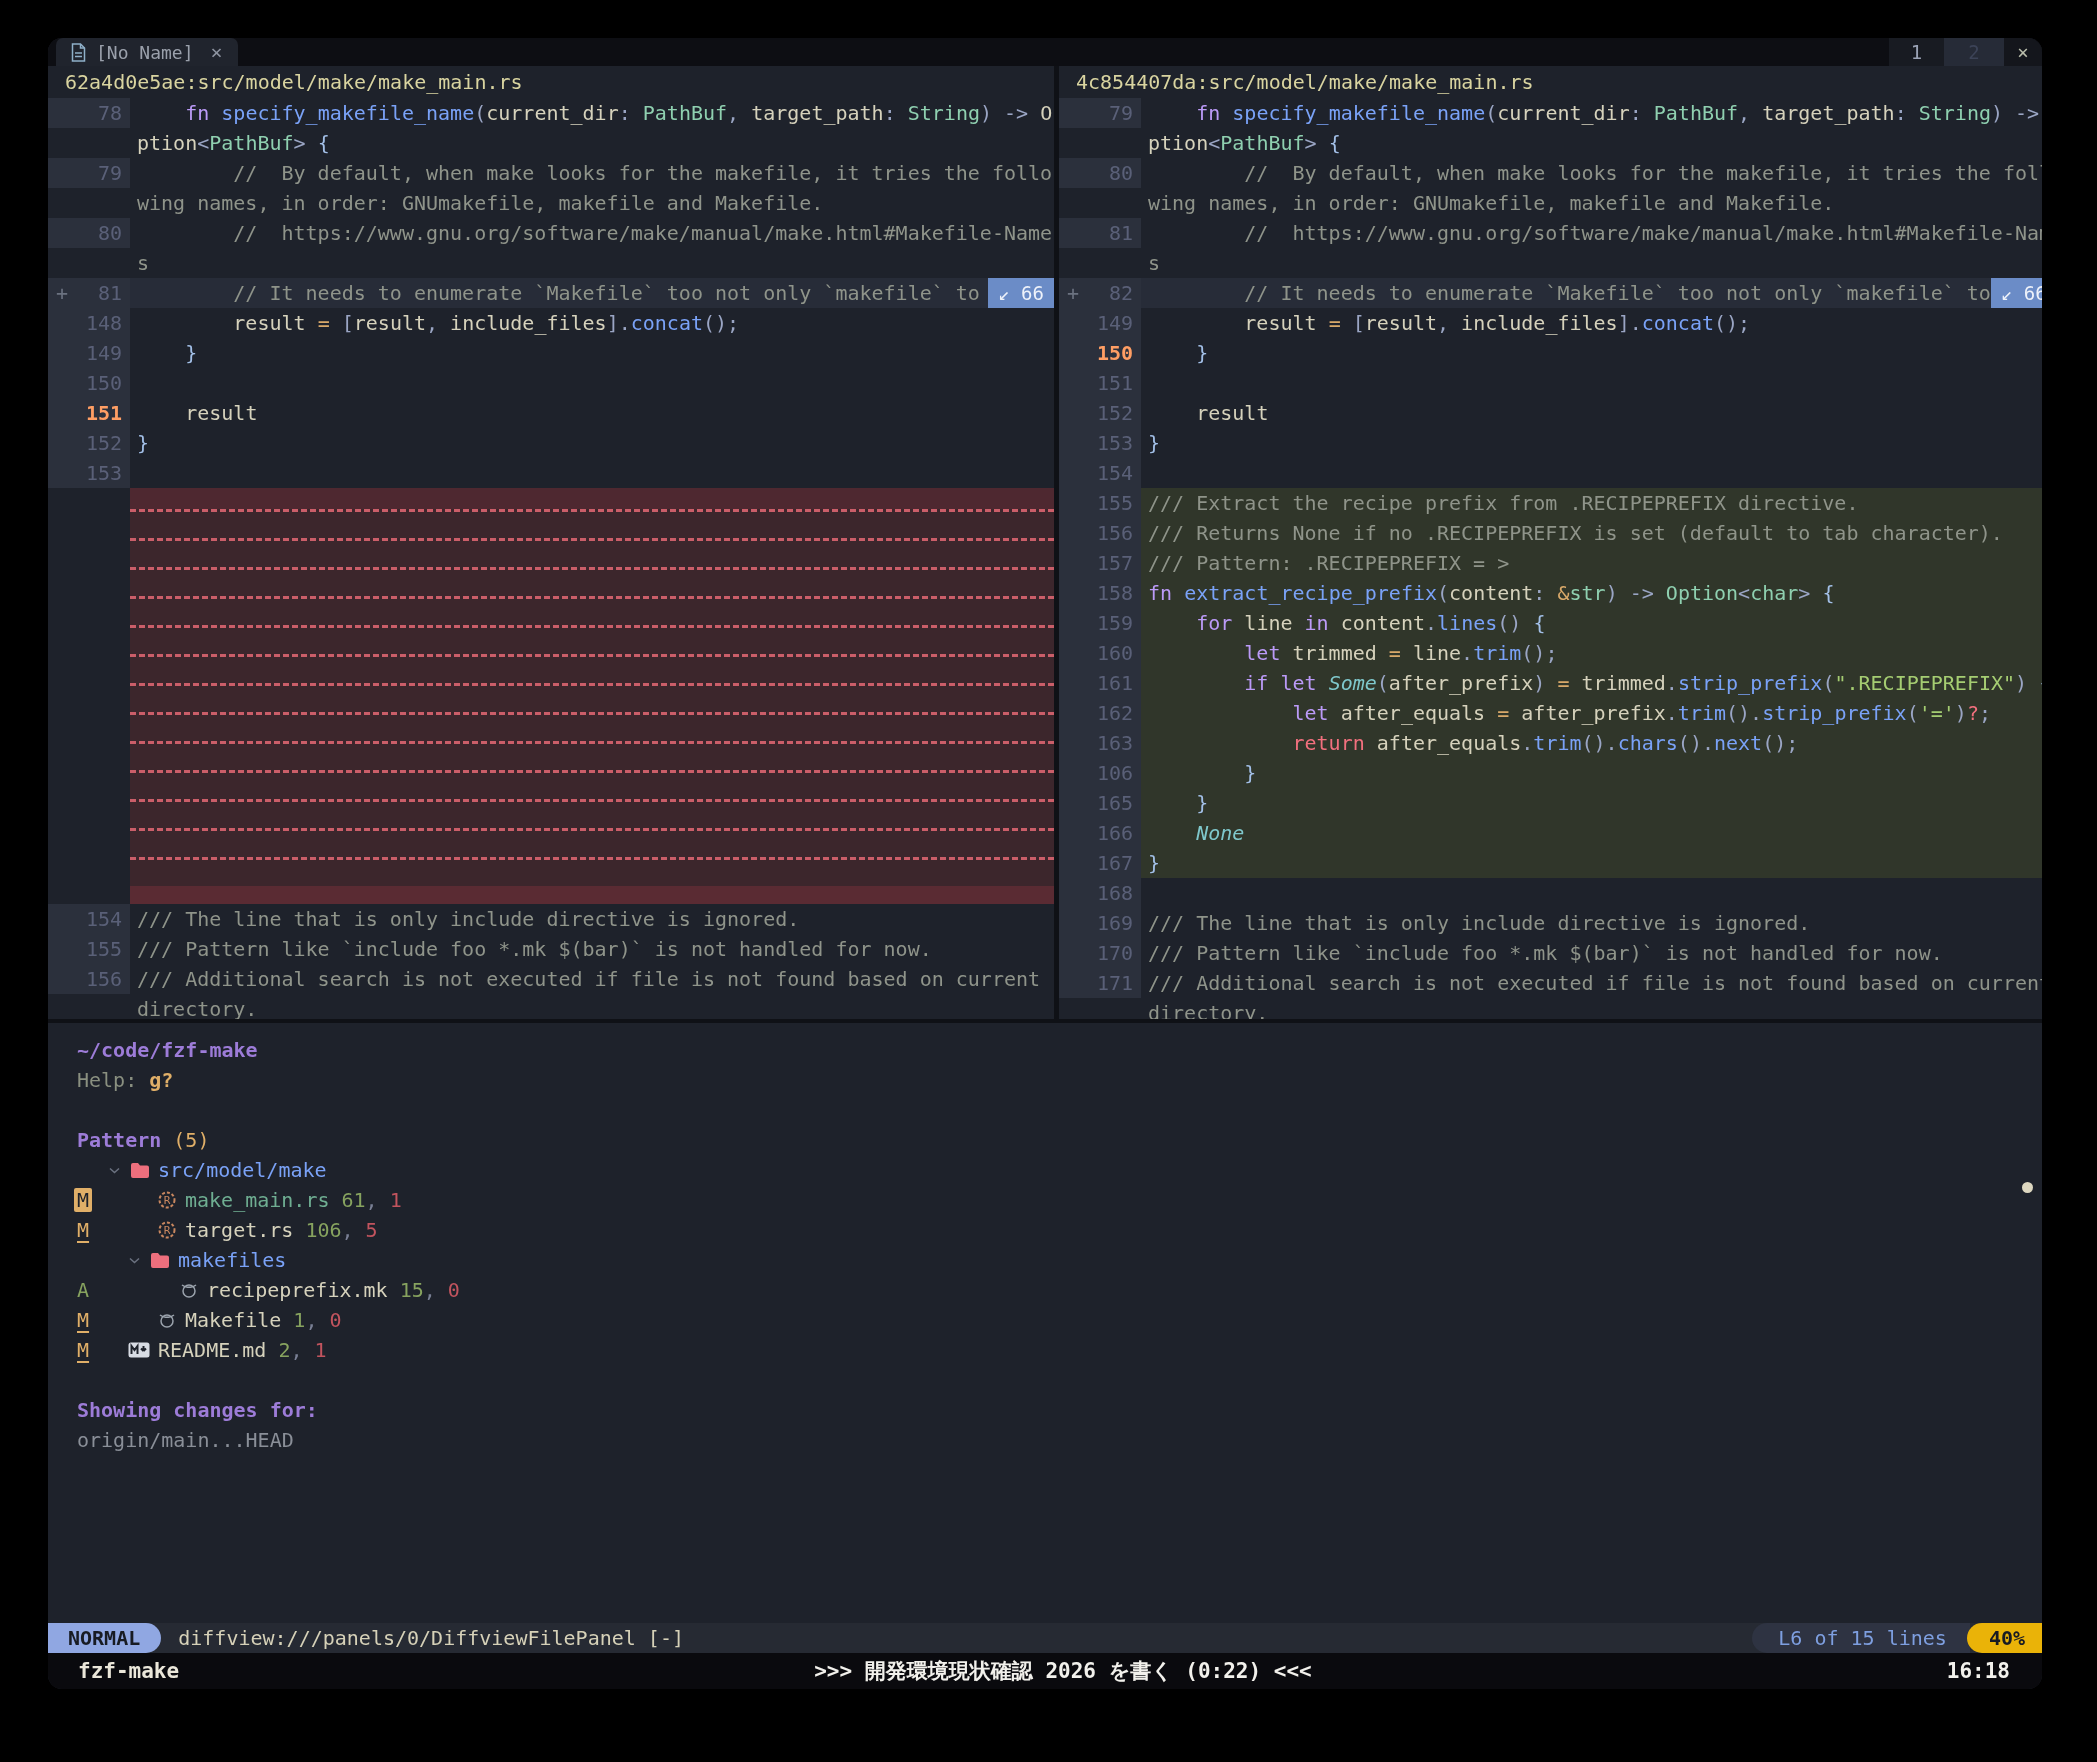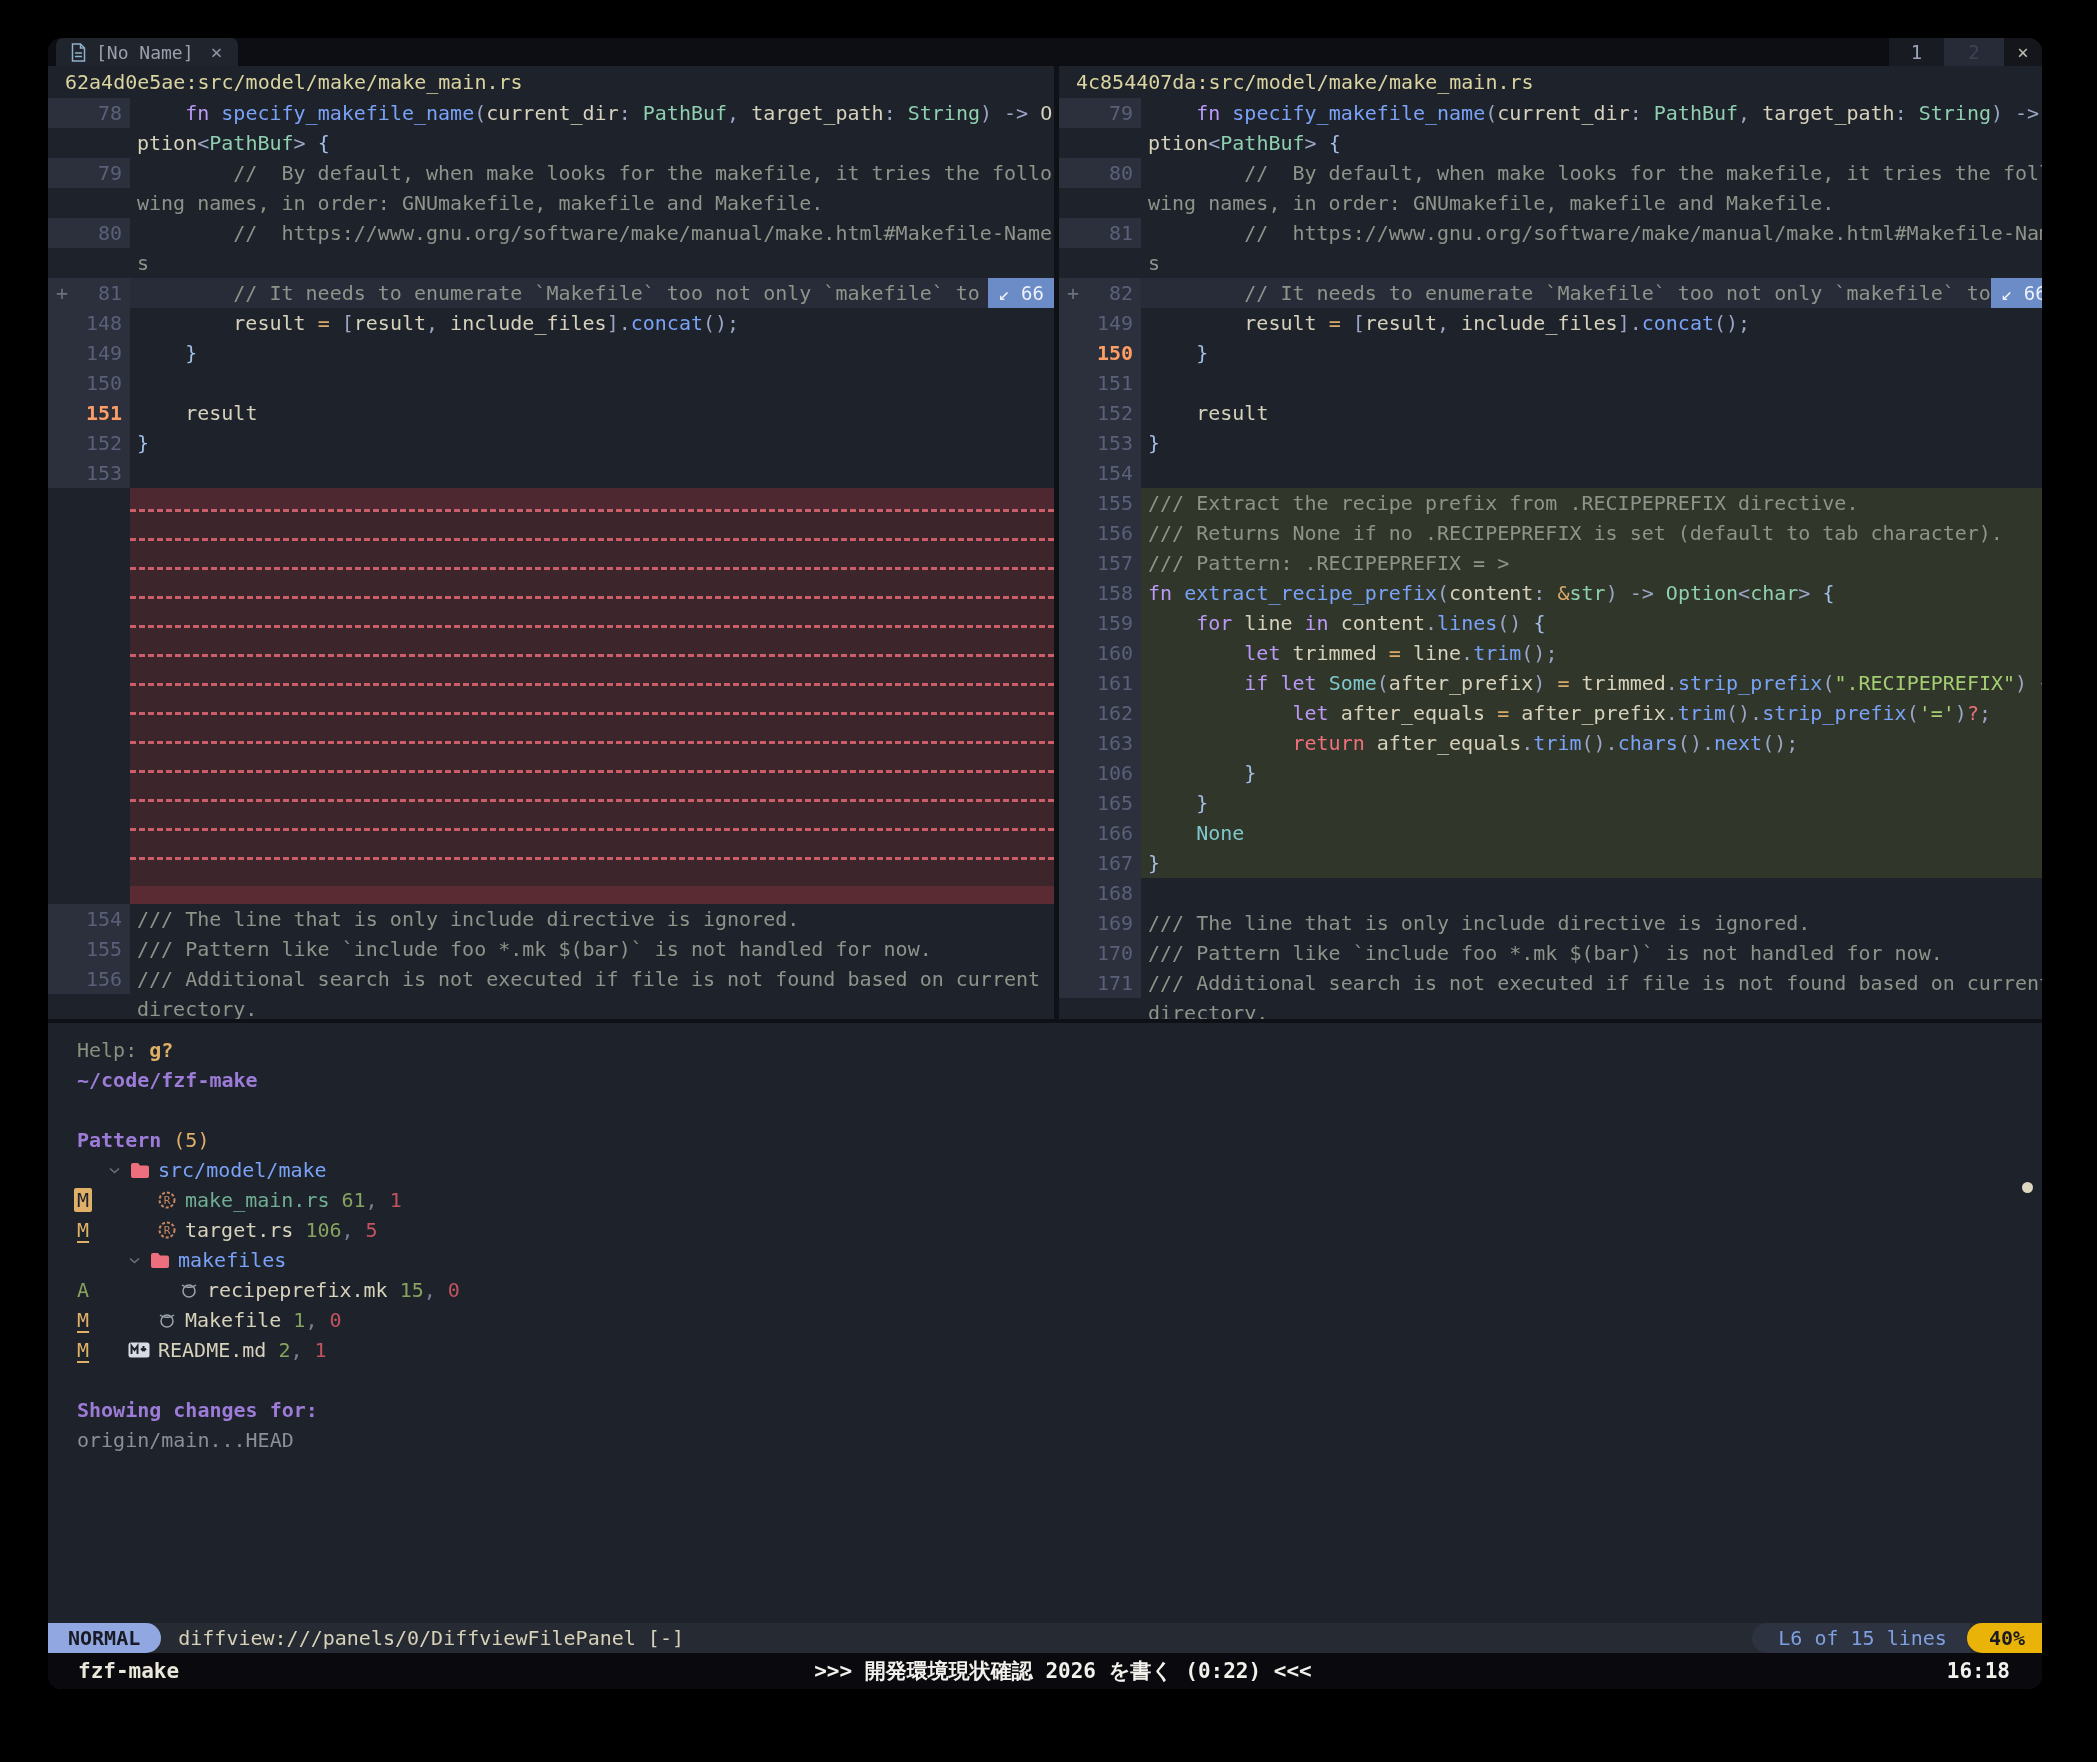--- a/index.html
+++ b/index.html
@@ -39,21 +39,21 @@
   .badge{flex:none;background:#6b8cc7;color:#eef2fa;padding:0 10px;font-size:19px;}
   
   .fillwrap{height:416px;flex:none;display:flex;}
   .fill{flex:1;background:#3c262c;overflow:hidden;}
   .fill .band-top{height:21px;background:#4e2830;}
   .fill .dash{height:29px;border-top:3px dashed #cb5e69;box-sizing:border-box;}
   .fill .band-bot{height:22px;background:#5a2b33;}
   
   .cm{color:#8f948a;} .kw{color:#bb9af7;} .fn{color:#7aa2f7;} .ty{color:#8fd0b0;}
   .va{color:#d6d2bc;} .pu{color:#9aa5c4;} .op{color:#d9a96a;} .st{color:#a5cd72;}
-  .rd{color:#f2707e;} .cy{color:#7fc8cc;} .br{color:#a3c0e8;}
+  .rd{color:#f2707e;} .cy{color:#7fc8cc;font-style:italic;} .br{color:#a3c0e8;}
   
   .hdiv{height:4px;background:#0f1116;flex:none;}
   .panel{height:600px;flex:none;background:#1e222b;padding-top:12px;box-sizing:border-box;
     font-size:20px;position:relative;}
   .prow{height:30px;display:flex;align-items:center;padding-left:29px;white-space:pre;}
   .ptitle{color:#9d7cd8;font-weight:bold;}
   .phelp-l{color:#8a9080;} .phelp-k{color:#e0af68;font-weight:bold;}
   .pchg{color:#9d7cd8;font-weight:bold;} .pcnt{color:#e0af68;}
   .sign{width:31px;flex:none;}
   .sgM{color:#e0af68;text-decoration:underline;text-underline-offset:4px;}
@@ -476,24 +476,24 @@
             </div>
             <div class="cl"><span class="segs"><span class="cm">directory.</span></span></div>
           </div>
         </div>
     </div>
   </div>
 
   <div class="hdiv"></div>
 
   <div class="panel">
+    <div class="prow"><span class="ptitle">~/code/fzf-make</span></div>
     <div class="prow">
       <span class="phelp-l">Help: </span><span class="phelp-k">g?</span>
     </div>
-    <div class="prow"><span class="ptitle">~/code/fzf-make</span></div>
     <div class="prow"></div>
     <div class="prow">
       <span class="pchg">Pattern </span><span class="pcnt">(5)</span>
     </div>
     <div id="filetree">
         <div class="prow"><span class="sign"></span><span class="tree ind0"><span class="chev"><svg width="13" height="9" viewBox="0 0 26 18">
                 <path d="M4 5 l9 8 l9-8" fill="none" stroke="#6b7280" stroke-width="3"></path>
               </svg></span><span class="fico"><svg width="20" height="16" viewBox="0 0 40 32">
                 <path d="M2 6 a4 4 0 0 1 4-4 h10 l4 5 h14 a4 4 0 0 1 4 4 v17 a4 4 0 0 1-4 4 h-28 a4 4 0 0 1-4-4 z" fill="#ed6f7d"></path>
               </svg></span><span class="fname dir">src/model/make</span></span></div>

